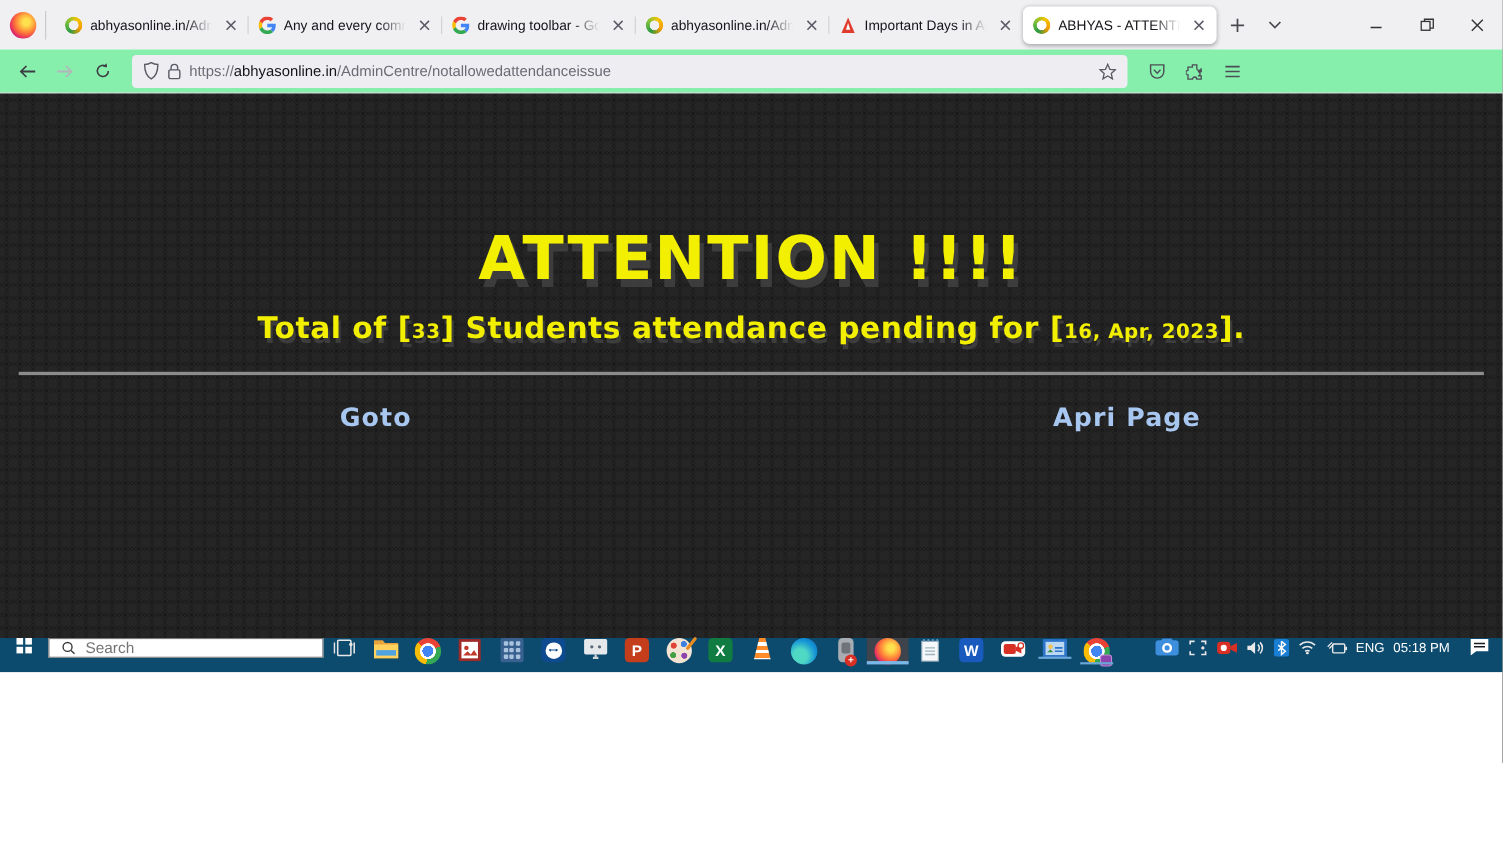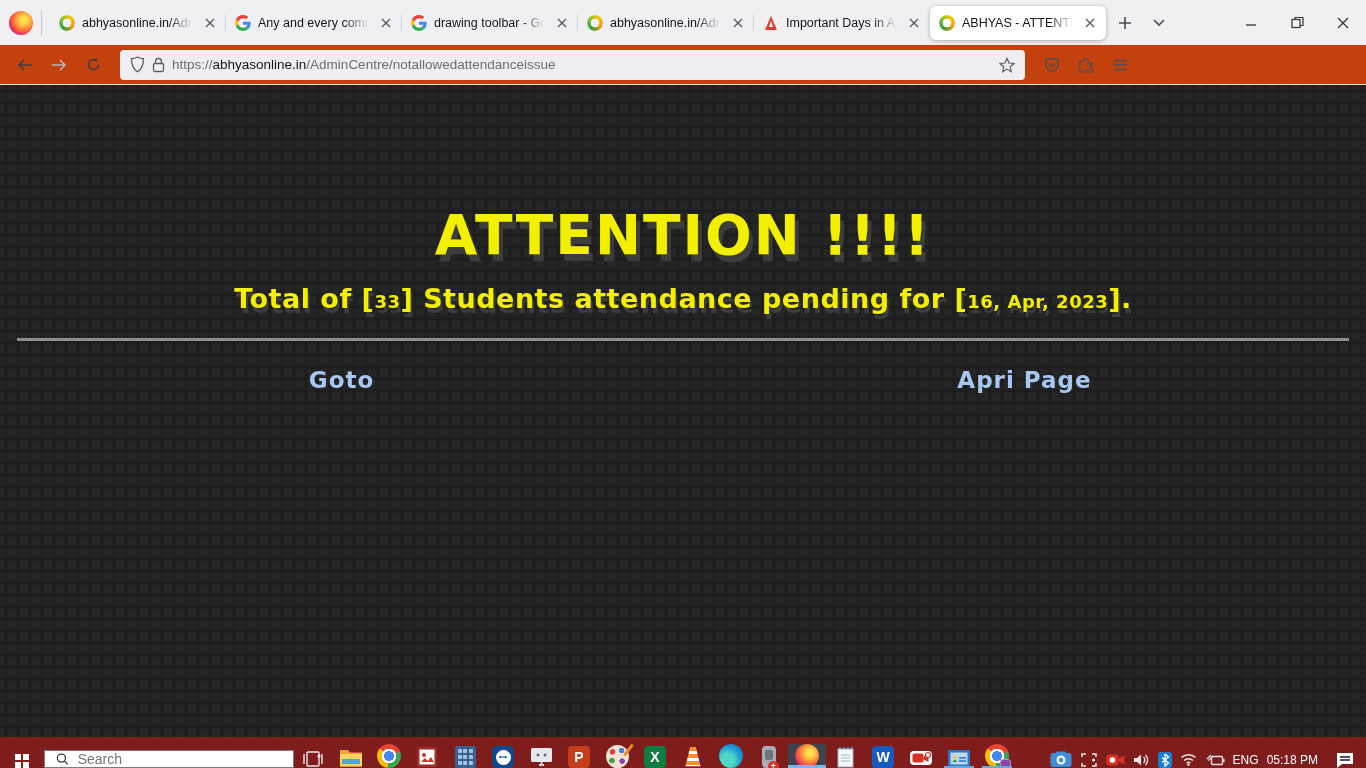--- a/index.html
+++ b/index.html
@@ -21,45 +21,45 @@
     background:conic-gradient(from 210deg, #2e9b43, #7cc03c, #f5c400, #f59b00, #2e9b43);
     -webkit-mask:radial-gradient(circle, transparent 4.2px, #000 4.6px); mask:radial-gradient(circle, transparent 4.2px, #000 4.6px); }
   .red-a { width:16px; height:16px; flex:none; position:relative; }
   .red-a::before { content:""; position:absolute; left:2px; top:1px; border-left:6px solid transparent; border-right:6px solid transparent; border-bottom:14px solid #e03c2e; }
   .red-a::after { content:""; position:absolute; left:5.5px; top:6px; border-left:2.5px solid transparent; border-right:2.5px solid transparent; border-bottom:6px solid #fff; }
   .tb-btn { width:30px; height:30px; border-radius:4px; display:grid; place-items:center; margin-left:4px; }
   .spacer { flex:1; }
   .wc { width:46px; height:45px; display:grid; place-items:center; }
 
   
-  .navbar { height:40px; background:#c2410c; border-bottom:1px solid #dcdce1; display:flex; align-items:center; padding:0 10px; gap:4px; }
+  .navbar { height:40px; background:#86efac; border-bottom:1px solid #dcdce1; display:flex; align-items:center; padding:0 10px; gap:4px; }
   .nav-btn { width:30px; height:30px; border-radius:4px; display:grid; place-items:center; flex:none; }
   .urlbar { flex:1; max-width:905px; height:30px; background:#eeeef2; border-radius:4px; display:flex; align-items:center; gap:7px; padding:0 10px; margin:0 8px; font-size:13.5px; }
   .url-dim { color:#6b6b75; } .url-strong { color:#15141a; }
   .url-fill { flex:1; }
 
   
-  .page { height:652px; background-color:#252525;
+  .page { height:495px; background-color:#252525;
     background-image:
       radial-gradient(circle, #1a1a1a 1.4px, transparent 2px),
       repeating-linear-gradient(45deg, transparent 0 5px, rgba(0,0,0,.30) 5px 6px),
       repeating-linear-gradient(-45deg, transparent 0 5px, rgba(0,0,0,.30) 5px 6px);
     background-size:12px 12px, 12px 12px, 12px 12px; }
   .headline { padding-top:118px; text-align:center; font-size:55px; font-weight:bold; letter-spacing:2px;
     color:#f2ef00; text-shadow:4px 7px 0 rgba(62,62,62,.95); font-family:"DejaVu Sans","Liberation Sans",sans-serif; }
   .subtitle { margin-top:16px; text-align:center; font-size:27px; font-weight:bold; letter-spacing:.5px;
     color:#f2ef00; text-shadow:2px 5px 0 rgba(62,62,62,.95); font-family:"DejaVu Sans","Liberation Sans",sans-serif; }
   .subtitle .small { font-size:18px; }
   .rule { height:3px; background:#8c8c8c; margin:24px 17px 0; }
   .links { display:flex; margin-top:26px; }
   .links a { flex:1; text-align:center; color:#a8c7f0; font-size:23px; font-weight:bold; letter-spacing:1px;
     text-decoration:none; font-family:"DejaVu Sans","Liberation Sans",sans-serif; }
 
   
-  .taskbar { height:31px; background:#7f1d1d; display:flex; align-items:flex-end; color:#fff; }
+  .taskbar { height:31px; background:#0c4a6e; display:flex; align-items:flex-start; color:#fff; }
   .start { width:44px; display:grid; place-items:center; }
   .win-logo { width:14px; height:14px; display:grid; grid-template-columns:1fr 1fr; grid-template-rows:1fr 1fr; gap:2px; }
   .win-logo i { background:#fff; }
   .tb-search { width:250px; background:#fff; border:1px solid #7a7a7a; display:flex; align-items:center; gap:9px; padding:0 11px; }
   .tb-search input { border:none; outline:none; background:transparent; font-size:14px; color:#3a3a3a; width:100%; font-family:inherit; }
   .app { width:38px; display:grid; place-items:center; position:relative; }
   .app.running::after { content:""; position:absolute; bottom:0; left:4px; right:4px; height:2px; background:#6aa7d8; }
   .app.active { background:#3f444c; }
   .app.active::after { content:""; position:absolute; bottom:0; left:0; right:0; height:3px; background:#7ab8ea; }
   .tray { margin-left:auto; display:flex; align-items:center; gap:8px; padding:0 6px; }

